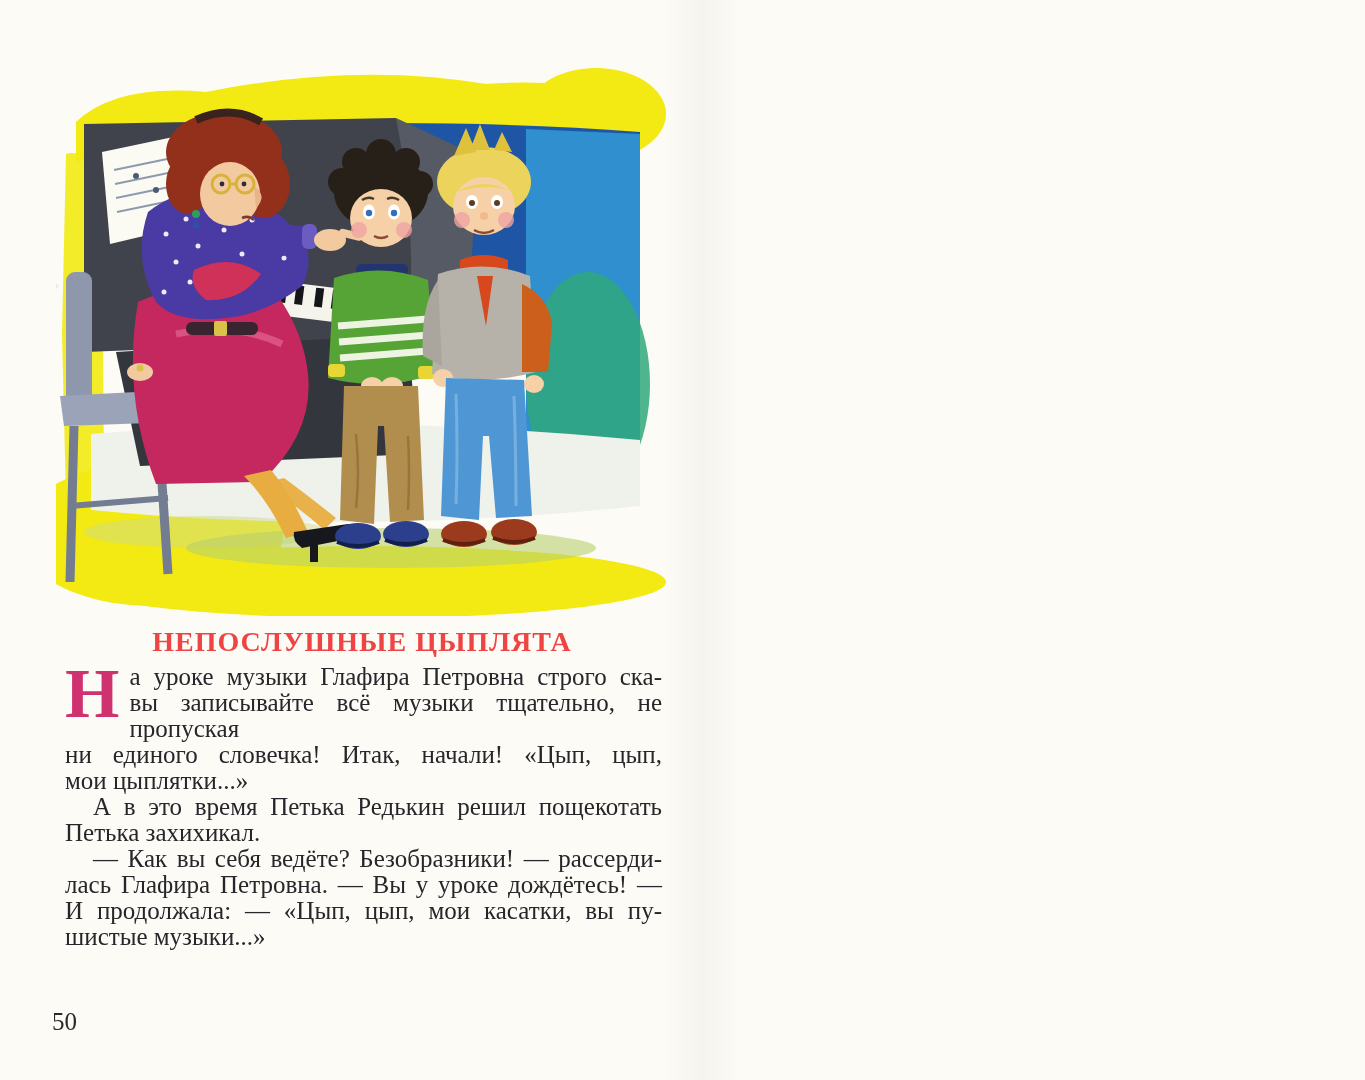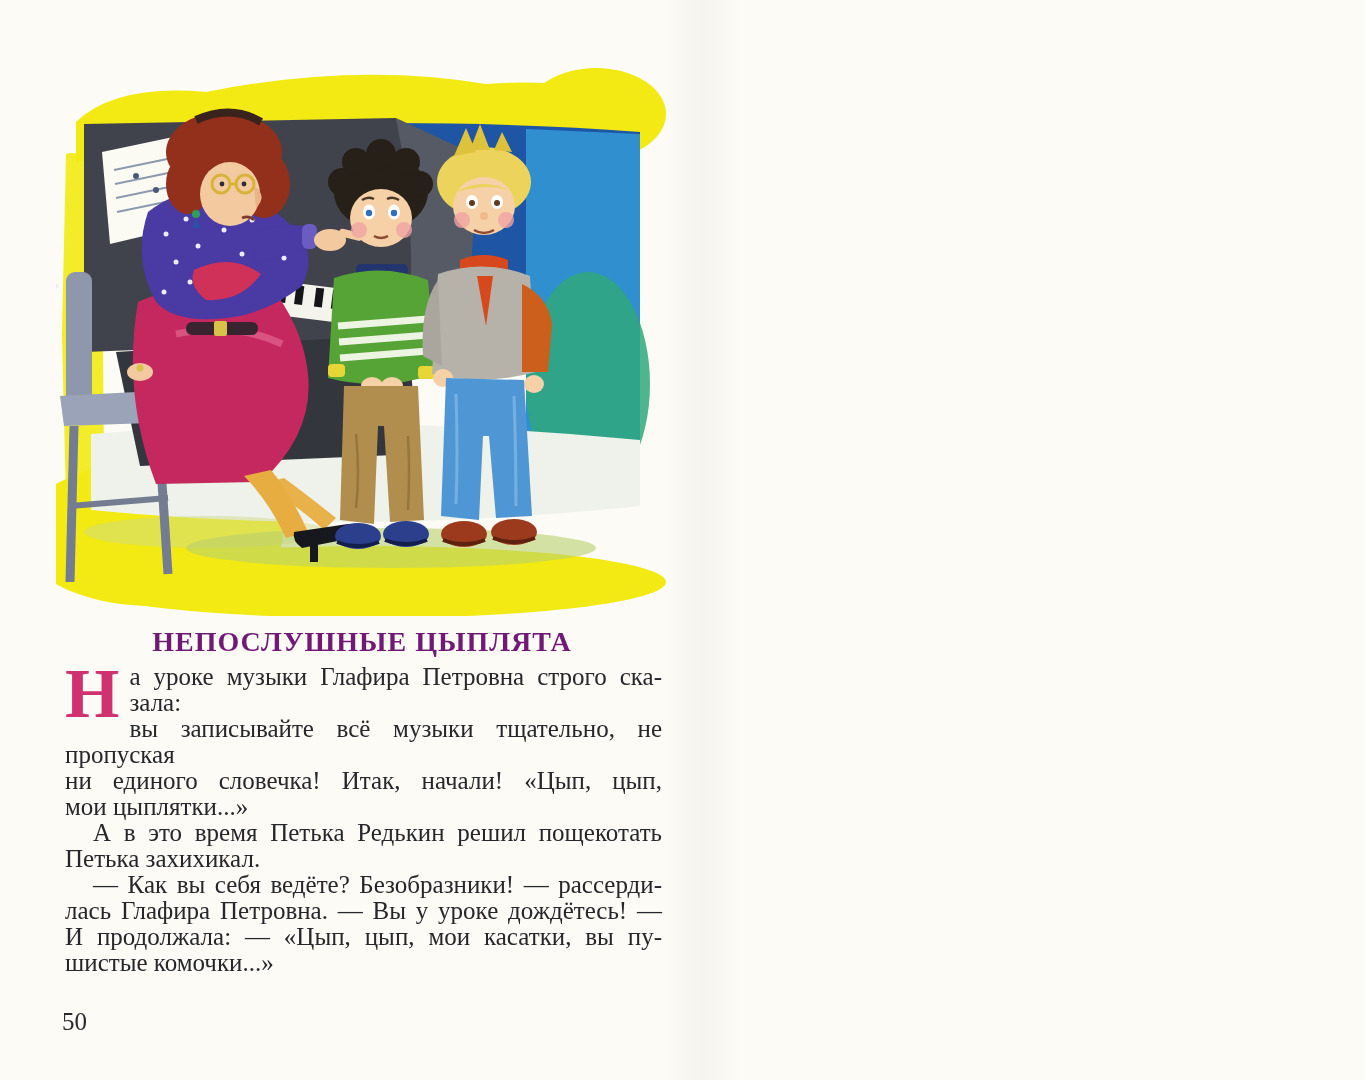--- a/index.html
+++ b/index.html
@@ -14,36 +14,36 @@
   }
   .page{position:absolute;top:0;height:1080px;}
   .page-left{left:0;width:682px;}
   .page-right{left:682px;width:683px;}
   figure{margin:0;padding:0;}
   .illus{position:absolute;}
   .illus-left{left:56px;top:34px;width:610px;height:582px;}
   .story-title{
     position:absolute;left:62px;top:626px;width:600px;margin:0;
     text-align:center;font-size:28px;font-weight:bold;letter-spacing:1px;
-    color:#701a75;
+    color:#ef4444;
   }
   .body-text{
     position:absolute;font-size:25px;line-height:26px;color:#26262b;
   }
   .body-left{left:65px;top:664px;width:597px;}
   .para{margin:0;}
   .tline{text-align:justify;text-align-last:justify;}
   .tline.tlast{text-align-last:left;}
   .para.indent .tline:first-child{text-indent:28px;}
   .dropcap{
     float:left;font-size:70px;line-height:54px;font-weight:bold;
     color:#d03270;margin:3px 10px 0 0;
   }
   .page-number{
-    position:absolute;left:62px;top:1008px;font-size:25px;color:#2a2a2e;
+    position:absolute;left:52px;top:1008px;font-size:25px;color:#2a2a2e;
   }
   svg{display:block;}
 </style>
 </head>
 <body>
 
 <div class="gutter-shade"></div>
 
 <section class="page page-left">
 
@@ -206,37 +206,36 @@
     </svg>
   </figure>
 
   <h1 class="story-title">НЕПОСЛУШНЫЕ ЦЫПЛЯТА</h1>
 
   <div class="body-text body-left">
     <div class="para">
       <span class="dropcap">Н</span>
       <div>
           <div class="tline">а уроке музыки Глафира Петровна строго ска-</div>
-          <div class="tline tlast">зала:</div>
         </div>
     </div>
     <div class="para">
         <div class="tline">вы записывайте всё музыки тщательно, не пропуская</div>
         <div class="tline">ни единого словечка! Итак, начали! «Цып, цып,</div>
         <div class="tline tlast">мои цыплятки...»</div>
       </div>
     <div class="para indent">
         <div class="tline">А в это время Петька Редькин решил пощекотать</div>
         <div class="tline tlast">Петька захихикал.</div>
       </div>
     <div class="para indent">
         <div class="tline">— Как вы себя ведёте? Безобразники! — рассерди-</div>
         <div class="tline">лась Глафира Петровна. — Вы у уроке дождётесь! —</div>
         <div class="tline">И продолжала: — «Цып, цып, мои касатки, вы пу-</div>
-        <div class="tline tlast">шистые комочки...»</div>
+        <div class="tline tlast">шистые музыки...»</div>
       </div>
   </div>
 
   <div class="page-number">50</div>
 </section>
 
 <section class="page page-right">
 
   
 

